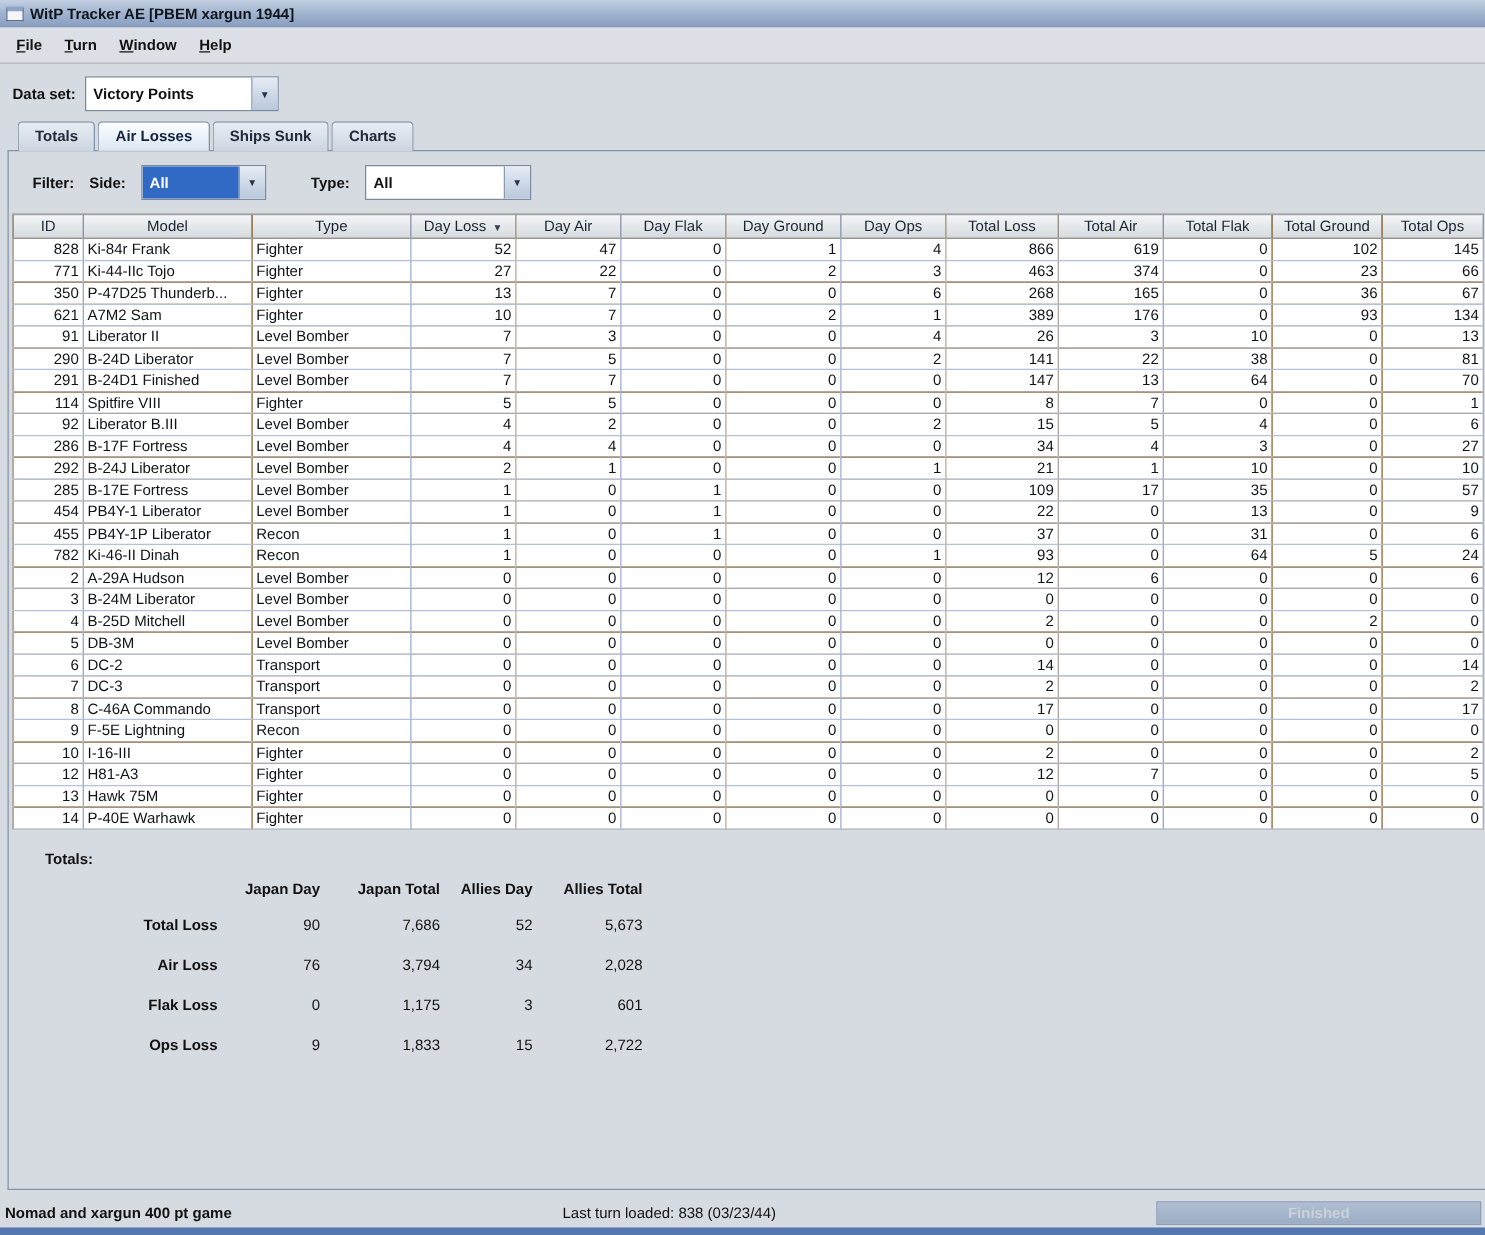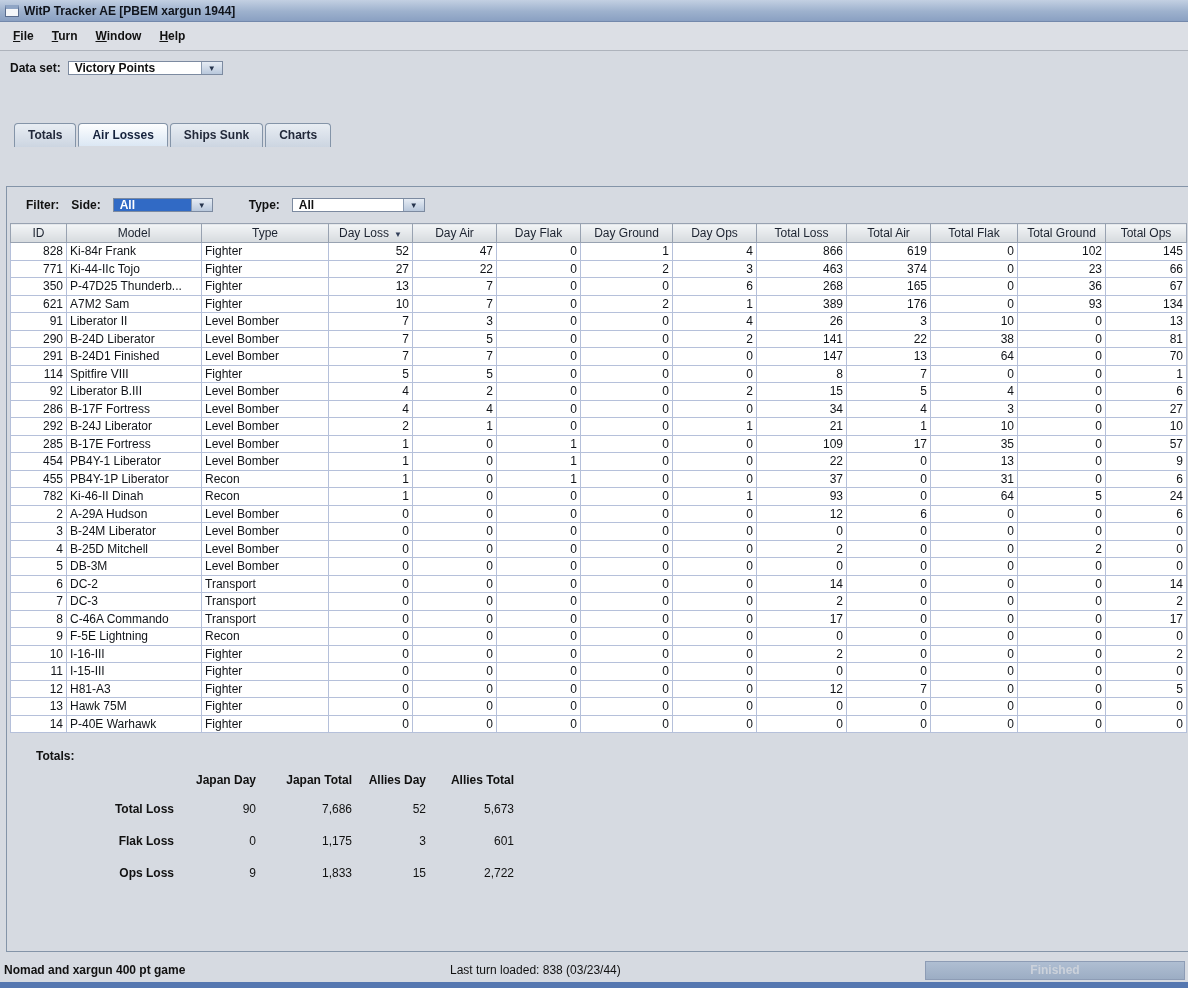--- a/index.html
+++ b/index.html
@@ -35,27 +35,27 @@
     border-bottom: 1px solid #aeb3bc;
     display: flex; align-items: center;
     padding: 0 4px;
   }
   .menu-item {
     display: inline-block; padding: 4px 9px; font-weight: bold; cursor: default;
   }
   .menu-item::first-letter { text-decoration: underline; }
 
   
-  .main { flex: 1 1 auto; display: flex; flex-direction: column; overflow: hidden; gap: 40px; }
+  .main { flex: 1 1 auto; display: flex; flex-direction: column; overflow: hidden; }
 
   .dataset-row { padding: 10px 0 8px 10px; display: flex; align-items: center; }
   .dataset-row label { font-weight: bold; margin-right: 7px; }
 
   .combo {
-    height: 14px; background: #fff; border: 1px solid #7c8aa0;
+    height: 28px; background: #fff; border: 1px solid #7c8aa0;
     display: inline-flex; align-items: stretch; overflow: hidden;
   }
   .combo .combo-value {
     flex: 1 1 auto; display: flex; align-items: center;
     padding: 0 6px; font-weight: bold; white-space: nowrap; overflow: hidden;
   }
   .combo .combo-value.selected { background: #316ac5; color: #fff; }
   .combo .combo-btn {
     flex: 0 0 21px; display: flex; align-items: center; justify-content: center;
     background: linear-gradient(to bottom, #e6ecf4, #b9c8dc);
@@ -593,35 +593,20 @@
             <td class="right">0</td>
             <td class="right">0</td>
             <td class="right">0</td>
             <td class="right">2</td>
             <td class="right">0</td>
             <td class="right">0</td>
             <td class="right">0</td>
             <td class="right">2</td>
           </tr>
           <tr>
-            <td class="right">11</td>
-            <td class="left">I-15-III</td>
-            <td class="left">Fighter</td>
-            <td class="right">0</td>
-            <td class="right">0</td>
-            <td class="right">0</td>
-            <td class="right">0</td>
-            <td class="right">0</td>
-            <td class="right">0</td>
-            <td class="right">0</td>
-            <td class="right">0</td>
-            <td class="right">0</td>
-            <td class="right">0</td>
-          </tr>
-          <tr>
             <td class="right">12</td>
             <td class="left">H81-A3</td>
             <td class="left">Fighter</td>
             <td class="right">0</td>
             <td class="right">0</td>
             <td class="right">0</td>
             <td class="right">0</td>
             <td class="right">0</td>
             <td class="right">12</td>
             <td class="right">7</td>
@@ -681,20 +666,27 @@
               <td class="t-head">Allies Total</td>
             </tr>
         <tr>
               <td class="t-label">Total Loss</td>
               <td class="t-val">90</td>
               <td class="t-val">7,686</td>
               <td class="t-val">52</td>
               <td class="t-val">5,673</td>
             </tr>
             <tr>
+              <td class="t-label">Air Loss</td>
+              <td class="t-val">76</td>
+              <td class="t-val">3,794</td>
+              <td class="t-val">34</td>
+              <td class="t-val">2,028</td>
+            </tr>
+            <tr>
               <td class="t-label">Flak Loss</td>
               <td class="t-val">0</td>
               <td class="t-val">1,175</td>
               <td class="t-val">3</td>
               <td class="t-val">601</td>
             </tr>
             <tr>
               <td class="t-label">Ops Loss</td>
               <td class="t-val">9</td>
               <td class="t-val">1,833</td>

